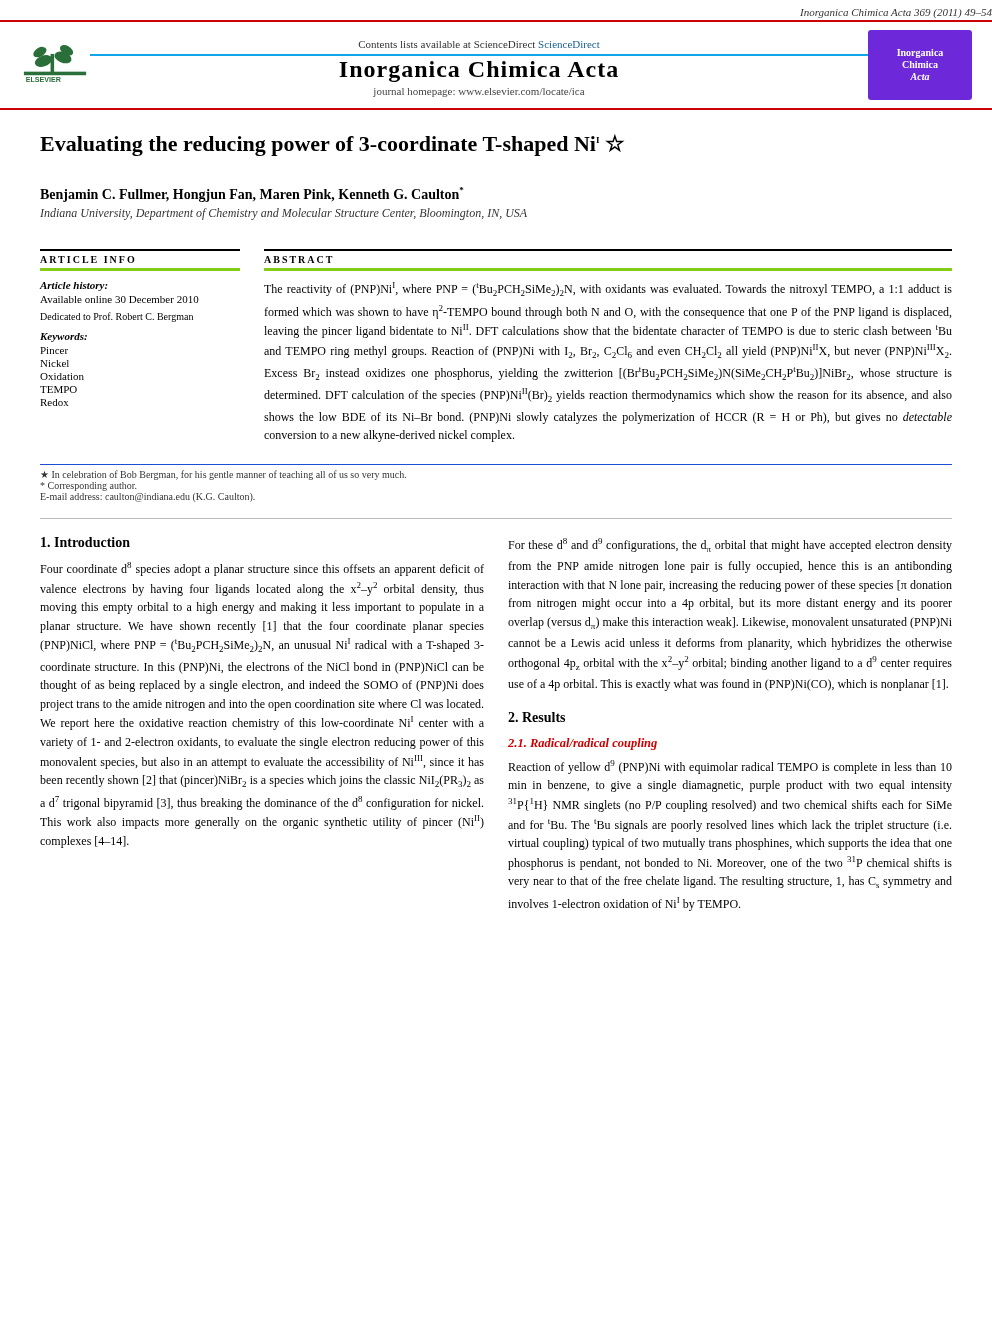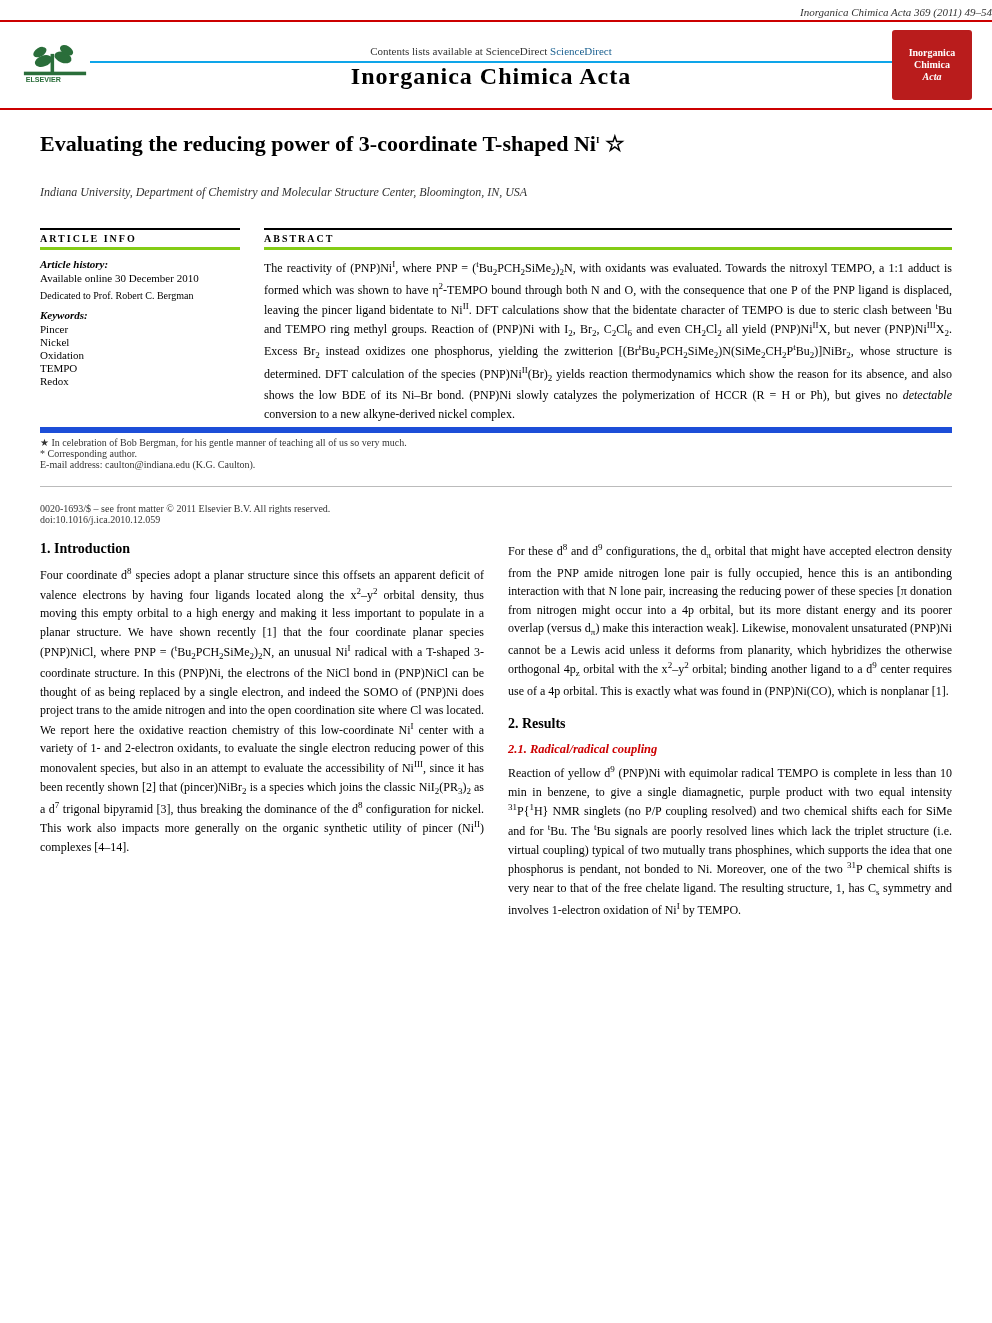--- a/index.html
+++ b/index.html
@@ -63,23 +63,23 @@
 
     .contents-line {
       font-size: 11px;
       color: #333;
       text-align: center;
       padding: 4px 0;
       border-bottom: 2px solid #0ea5e9;
     }
 
     .journal-logo-right {
-      width: 80px;
+      width: 104px;
       height: 70px;
-      background: #b91c1c;
+      background: #6d28d9;
       display: flex;
       flex-direction: column;
       align-items: center;
       justify-content: center;
       color: #fff;
       font-size: 9px;
       text-align: center;
       font-weight: bold;
       border-radius: 3px;
       padding: 4px;
@@ -188,22 +188,22 @@
 
     .divider-line {
       border: none;
       border-top: 1px solid #bbb;
       margin: 16px 0;
     }
 
     .footnote-area {
       font-size: 10px;
       color: #333;
-      border-top: 6px solid #1d4ed8;
-      margin-top: 4px;
+      border-top: 1px solid #1d4ed8;
+      margin-top: 19px;
       padding-top: 4px;
     }
 
     .body-two-column {
       display: flex;
       gap: 24px;
       margin-top: 16px;
     }
 
     .body-left {
@@ -270,33 +270,37 @@
       <text x="2" y="42" font-size="8" font-family="Arial" font-weight="bold" fill="#2a6e3a">ELSEVIER</text>
     </svg>
   </div>
 
   <div class="journal-header-center">
     <div class="contents-line">
       <span>Contents lists available at ScienceDirect</span>
       <span style="color:#1a6090;"> ScienceDirect</span>
     </div>
     <div class="journal-title-main">Inorganica Chimica Acta</div>
+    <div class="journal-subtitle">journal homepage: www.elsevier.com/locate/ica</div>
   </div>
 
   <div class="journal-logo-right">
     <div class="logo-title">Inorganica<br>Chimica<br><span style="font-style:italic">Acta</span></div>
   </div>
 </div>
 
 <div class="article-container">
 
   <div class="article-title">
     <span>Evaluating the reducing power of 3-coordinate T-shaped Ni</span><sup>I</sup> ☆
   </div>
 
+  <div class="authors">
+    <span>Benjamin C. Fullmer, Hongjun Fan, Maren Pink, Kenneth G. Caulton</span><sup>*</sup>
+  </div>
 
   <div class="affiliation">Indiana University, Department of Chemistry and Molecular Structure Center, Bloomington, IN, USA</div>
 
   <div class="two-column">
 
     <div class="left-column">
       <div class="section-label">ARTICLE INFO</div>
       <div class="article-info-block">
         <div class="info-category">Article history:</div>
         <div class="info-value">Available online 30 December 2010</div>
@@ -330,24 +334,20 @@
       <span>* Corresponding author.</span>
     </div>
     <div>
       <span>E-mail address:</span>
       <span>caulton@indiana.edu (K.G. Caulton).</span>
     </div>
   </div>
 
   <hr class="divider-line">
 
-  <div style="font-size:10px; color:#333; margin-bottom:6px;">
-    <span>0020-1693/$ – see front matter © 2011 Elsevier B.V. All rights reserved.</span><br>
-    <span>doi:10.1016/j.ica.2010.12.059</span>
-  </div>
 
   <div class="body-two-column">
 
     <div class="body-left">
       <div class="section-heading">
         <span>1.</span> <span>Introduction</span>
       </div>
       <div class="body-text">
         Four coordinate d<sup>8</sup> species adopt a planar structure since this offsets an apparent deficit of valence electrons by having four ligands located along the x<sup>2</sup>–y<sup>2</sup> orbital density, thus moving this empty orbital to a high energy and making it less important to populate in a planar structure. We have shown recently [1] that the four coordinate planar species (PNP)NiCl, where PNP = (<sup>t</sup>Bu<sub>2</sub>PCH<sub>2</sub>SiMe<sub>2</sub>)<sub>2</sub>N, an unusual Ni<sup>I</sup> radical with a T-shaped 3-coordinate structure. In this (PNP)Ni, the electrons of the NiCl bond in (PNP)NiCl can be thought of as being replaced by a single electron, and indeed the SOMO of (PNP)Ni does project trans to the amide nitrogen and into the open coordination site where Cl was located. We report here the oxidative reaction chemistry of this low-coordinate Ni<sup>I</sup> center with a variety of 1- and 2-electron oxidants, to evaluate the single electron reducing power of this monovalent species, but also in an attempt to evaluate the accessibility of Ni<sup>III</sup>, since it has been recently shown [2] that (pincer)NiBr<sub>2</sub> is a species which joins the classic NiI<sub>2</sub>(PR<sub>3</sub>)<sub>2</sub> as a d<sup>7</sup> trigonal bipyramid [3], thus breaking the dominance of the d<sup>8</sup> configuration for nickel. This work also impacts more generally on the organic synthetic utility of pincer (Ni<sup>II</sup>) complexes [4–14].
       </div>

